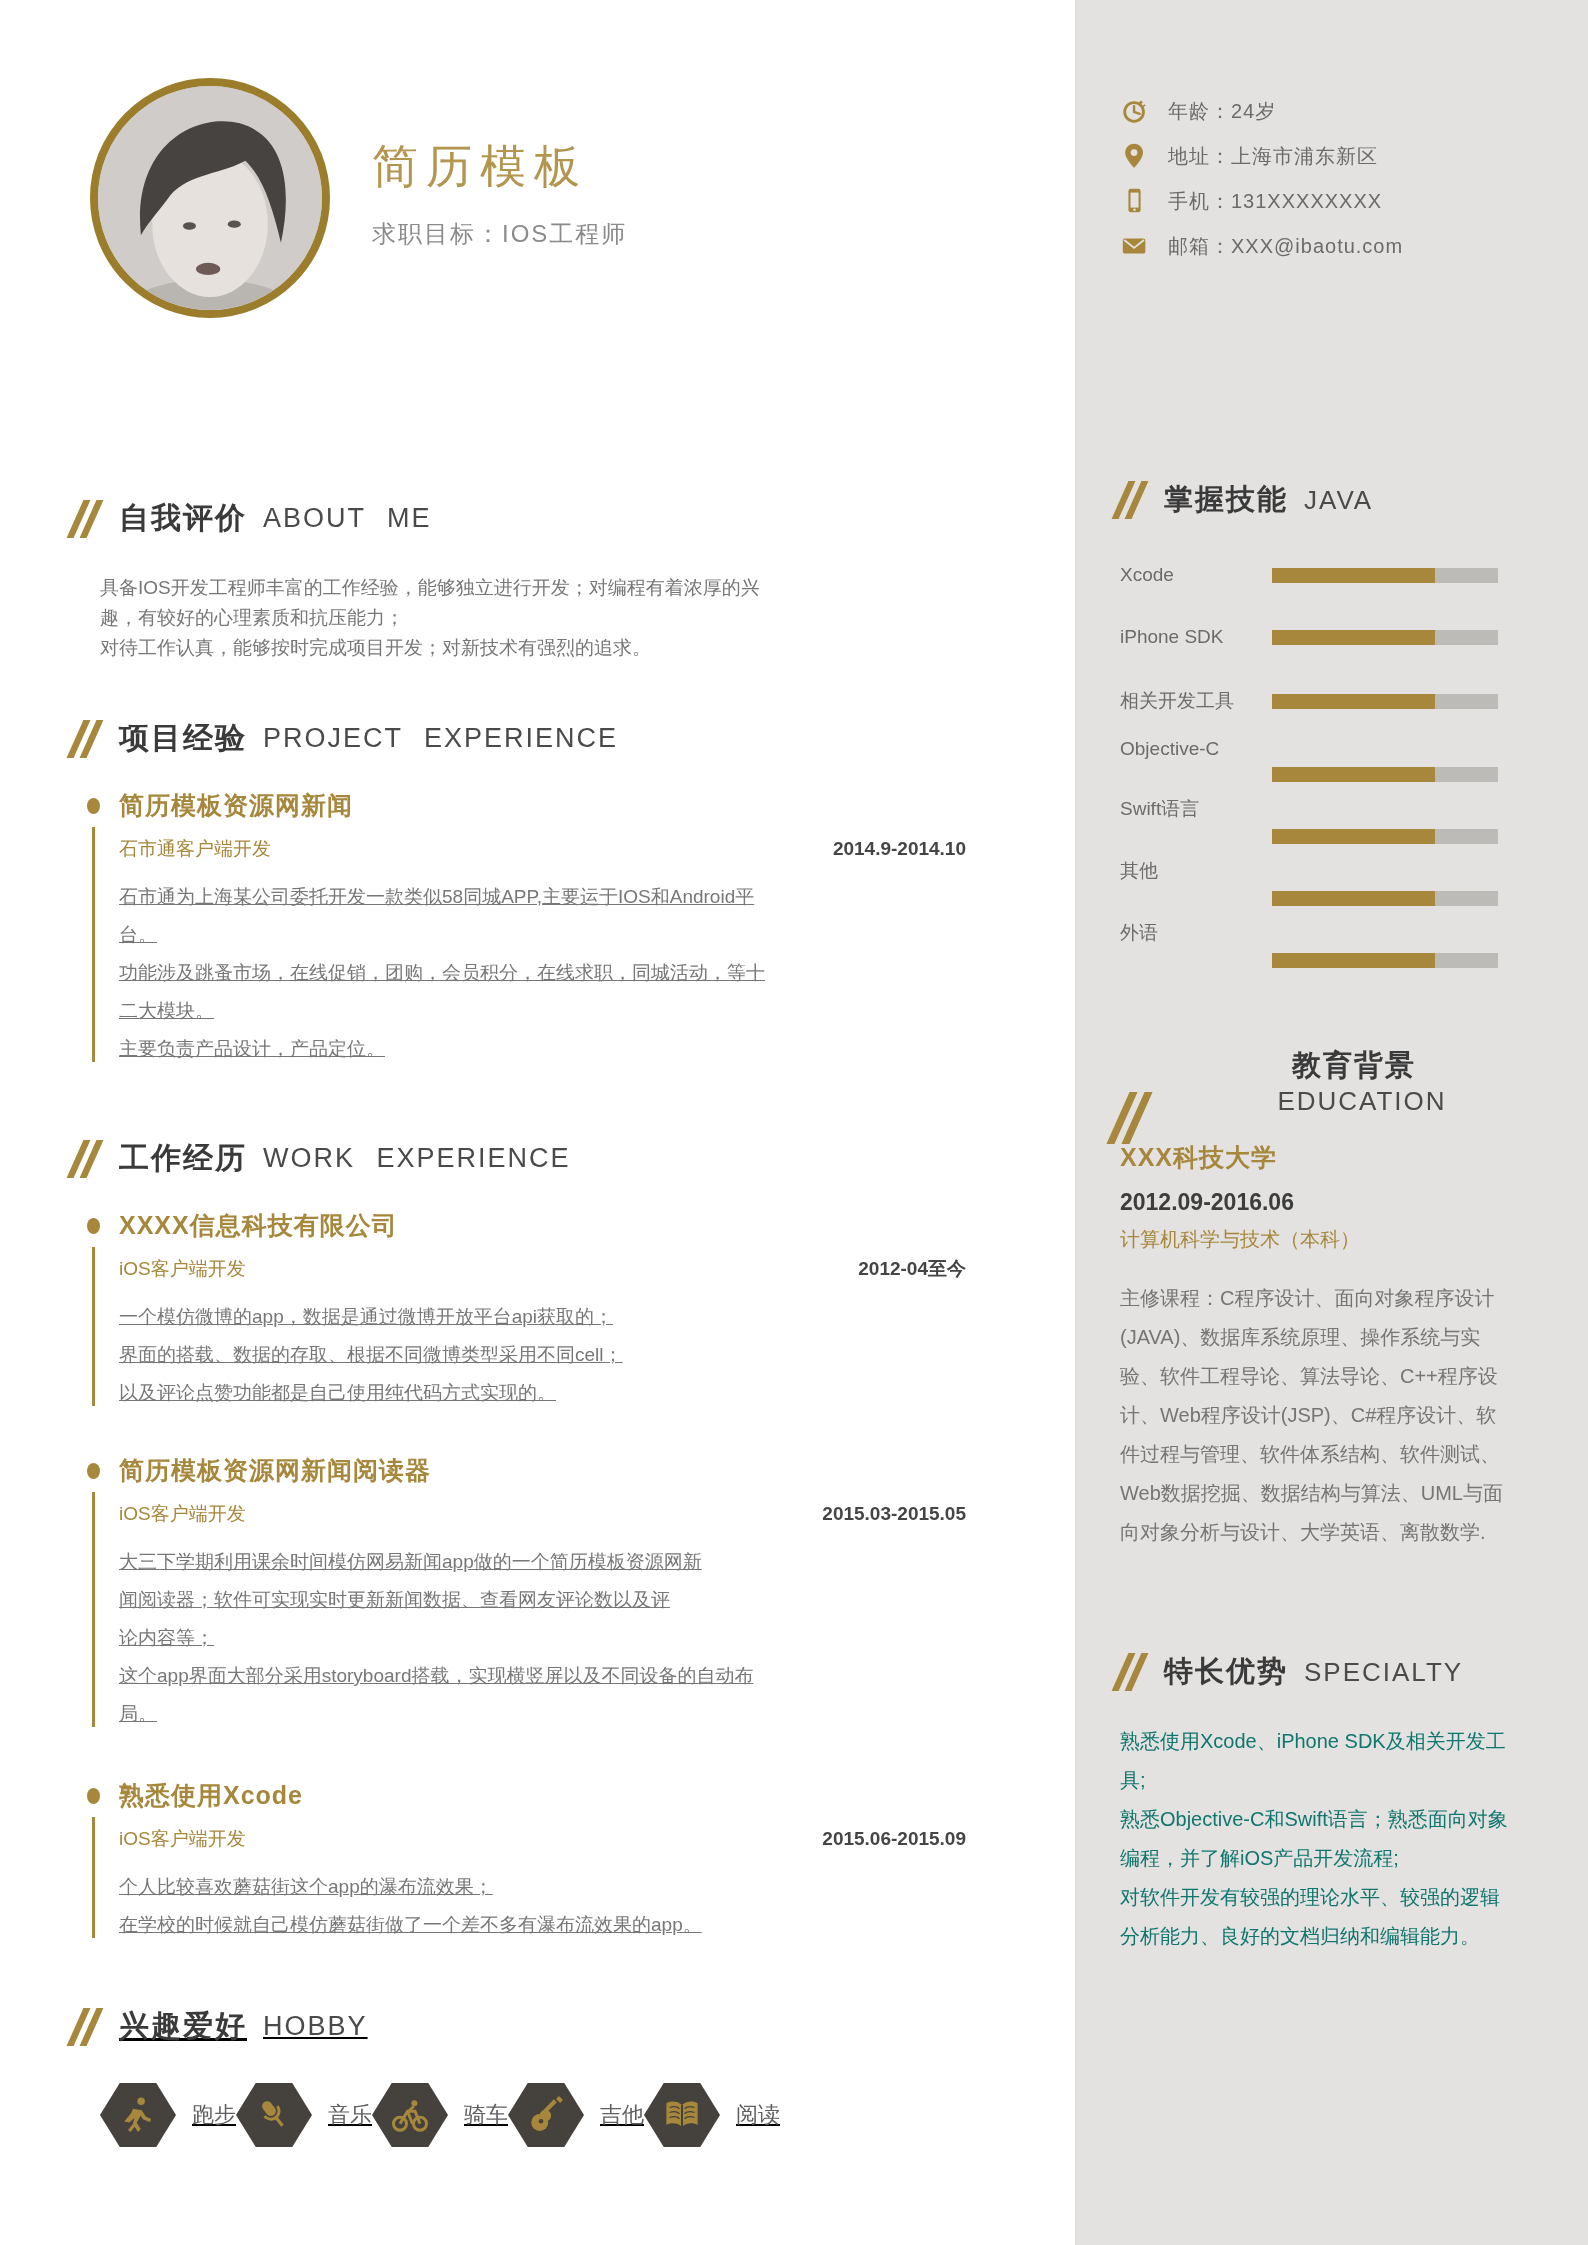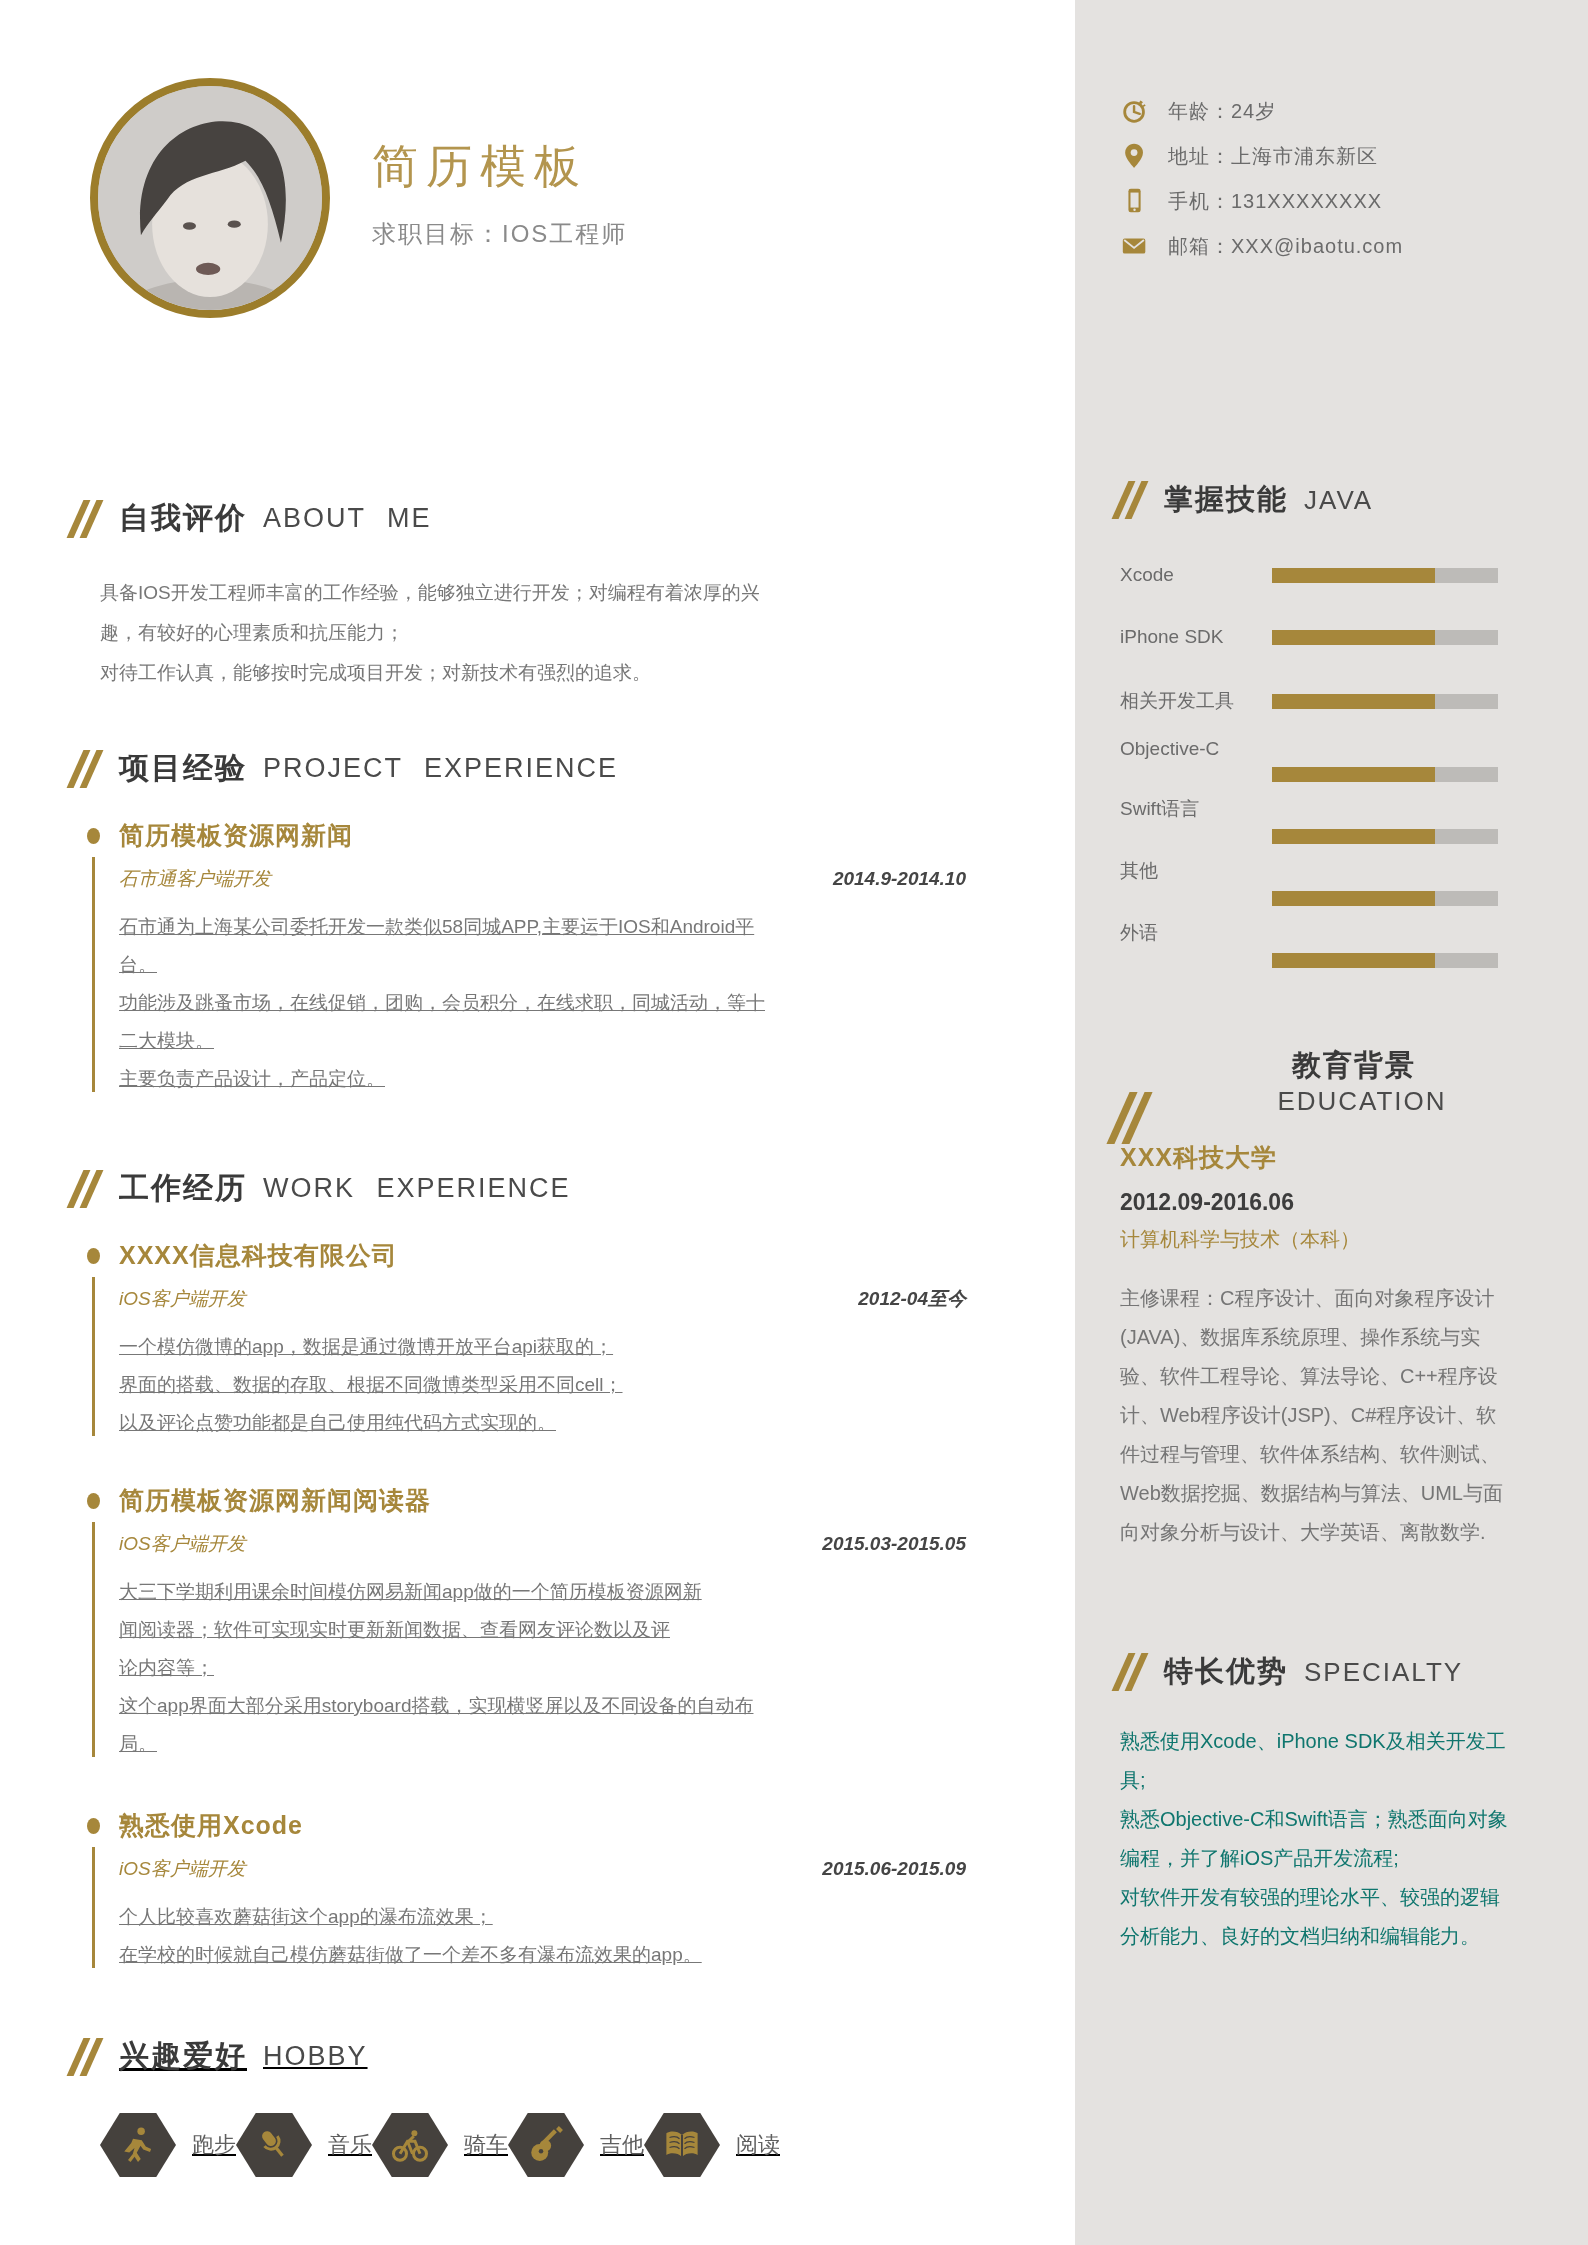--- a/index.html
+++ b/index.html
@@ -23,30 +23,30 @@
 
   
   .sec-head{display:flex;align-items:center;}
   .slashes{display:inline-flex;margin-right:18px;}
   .slashes i{display:inline-block;width:7px;height:38px;background:#A6873B;transform:skewX(-24deg);margin-right:6px;}
   .sec-head .zh{font-size:30px;font-weight:700;color:#3a3a3a;letter-spacing:2px;}
   .sec-head .en{font-size:27px;color:#4a4a4a;margin-left:16px;letter-spacing:2px;word-spacing:12px;font-weight:400;}
 
   
   .sec-about{margin-top:180px;}
-  .about-text{margin-top:34px;margin-left:25px;font-size:19px;color:#777777;line-height:40px;max-width:680px;}
+  .about-text{margin-top:34px;margin-left:25px;font-size:19px;color:#777777;line-height:30px;max-width:680px;}
 
   
   .sec-project{margin-top:55px;}
   .sec-work{margin-top:70px;}
   .xp-item{position:relative;margin-left:12px;padding-left:32px;margin-top:30px;}
   .xp-item .dot{position:absolute;left:0;top:9px;width:13px;height:16px;border-radius:50%;background:#A6873B;}
   .xp-item .tline{position:absolute;left:5px;top:38px;bottom:6px;width:3px;background:#A6873B;}
   .xp-title{font-size:25px;font-weight:700;color:#A6873B;letter-spacing:1px;}
-  .xp-meta{display:flex;justify-content:space-between;align-items:baseline;margin-top:14px;padding-right:2px;font-style:italic;}
+  .xp-meta{display:flex;justify-content:space-between;align-items:baseline;margin-top:14px;padding-right:2px;}
   .xp-role{font-size:19px;color:#A6873B;}
   .xp-date{font-size:19px;font-weight:700;color:#454545;}
   .xp-desc{margin-top:16px;font-size:19px;color:#777777;line-height:38px;max-width:660px;text-decoration:underline;}
   .xp-item.w2{margin-top:42px;}
   .xp-item.w3{margin-top:46px;}
 
   
   .sec-hobby{margin-top:62px;text-decoration:underline;}
   .hobby-row{display:flex;margin-top:36px;margin-left:25px;margin-right:10px;}
   .hobby-item{display:flex;align-items:center;}

